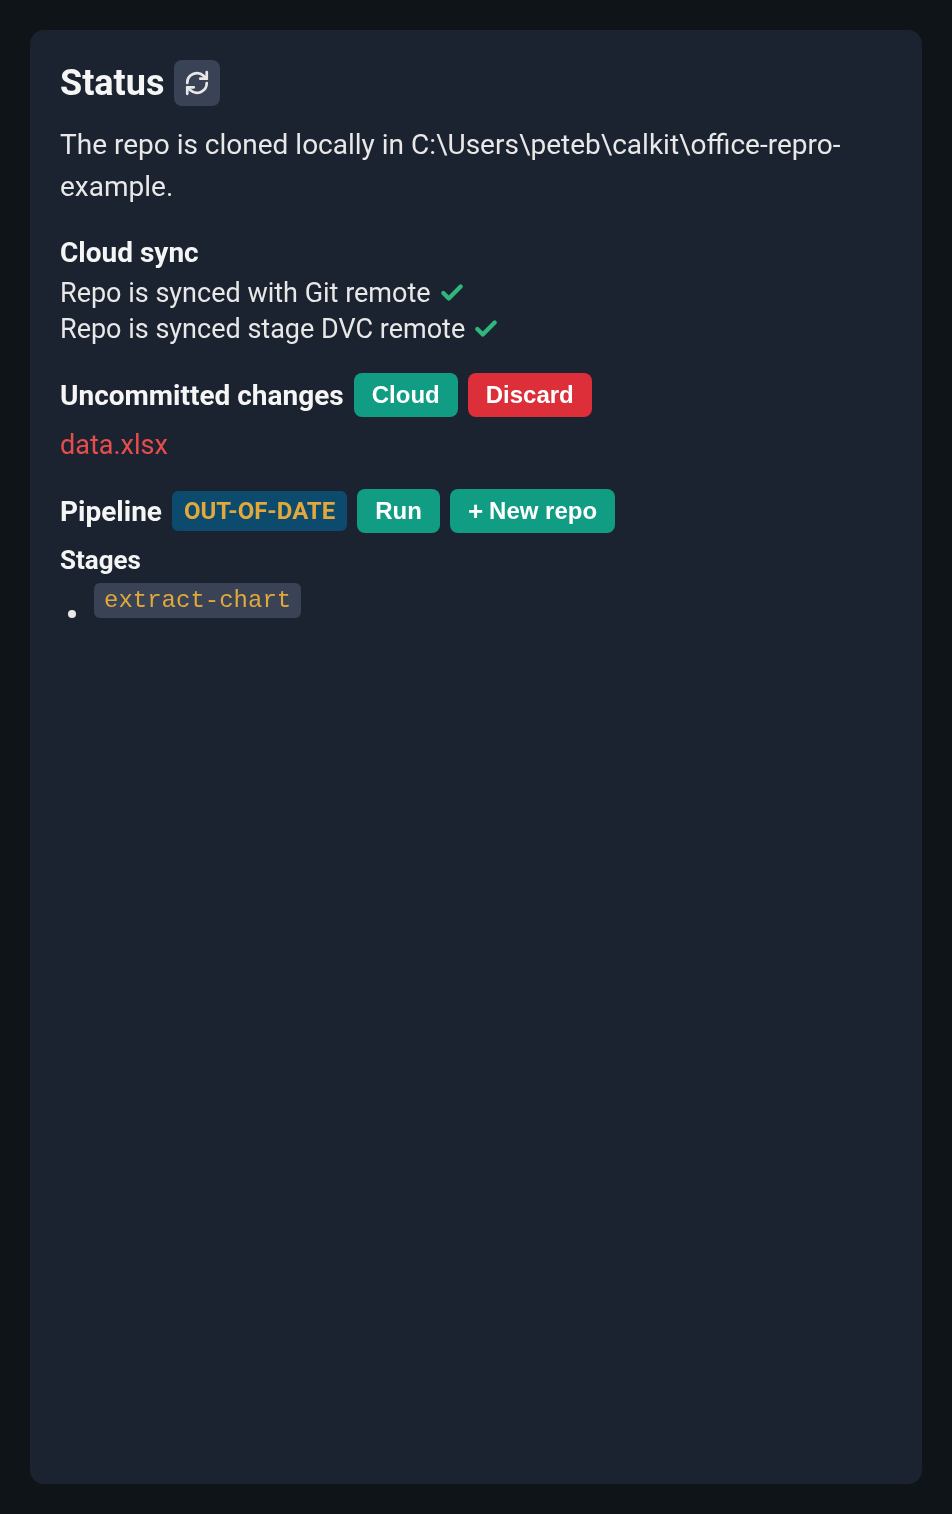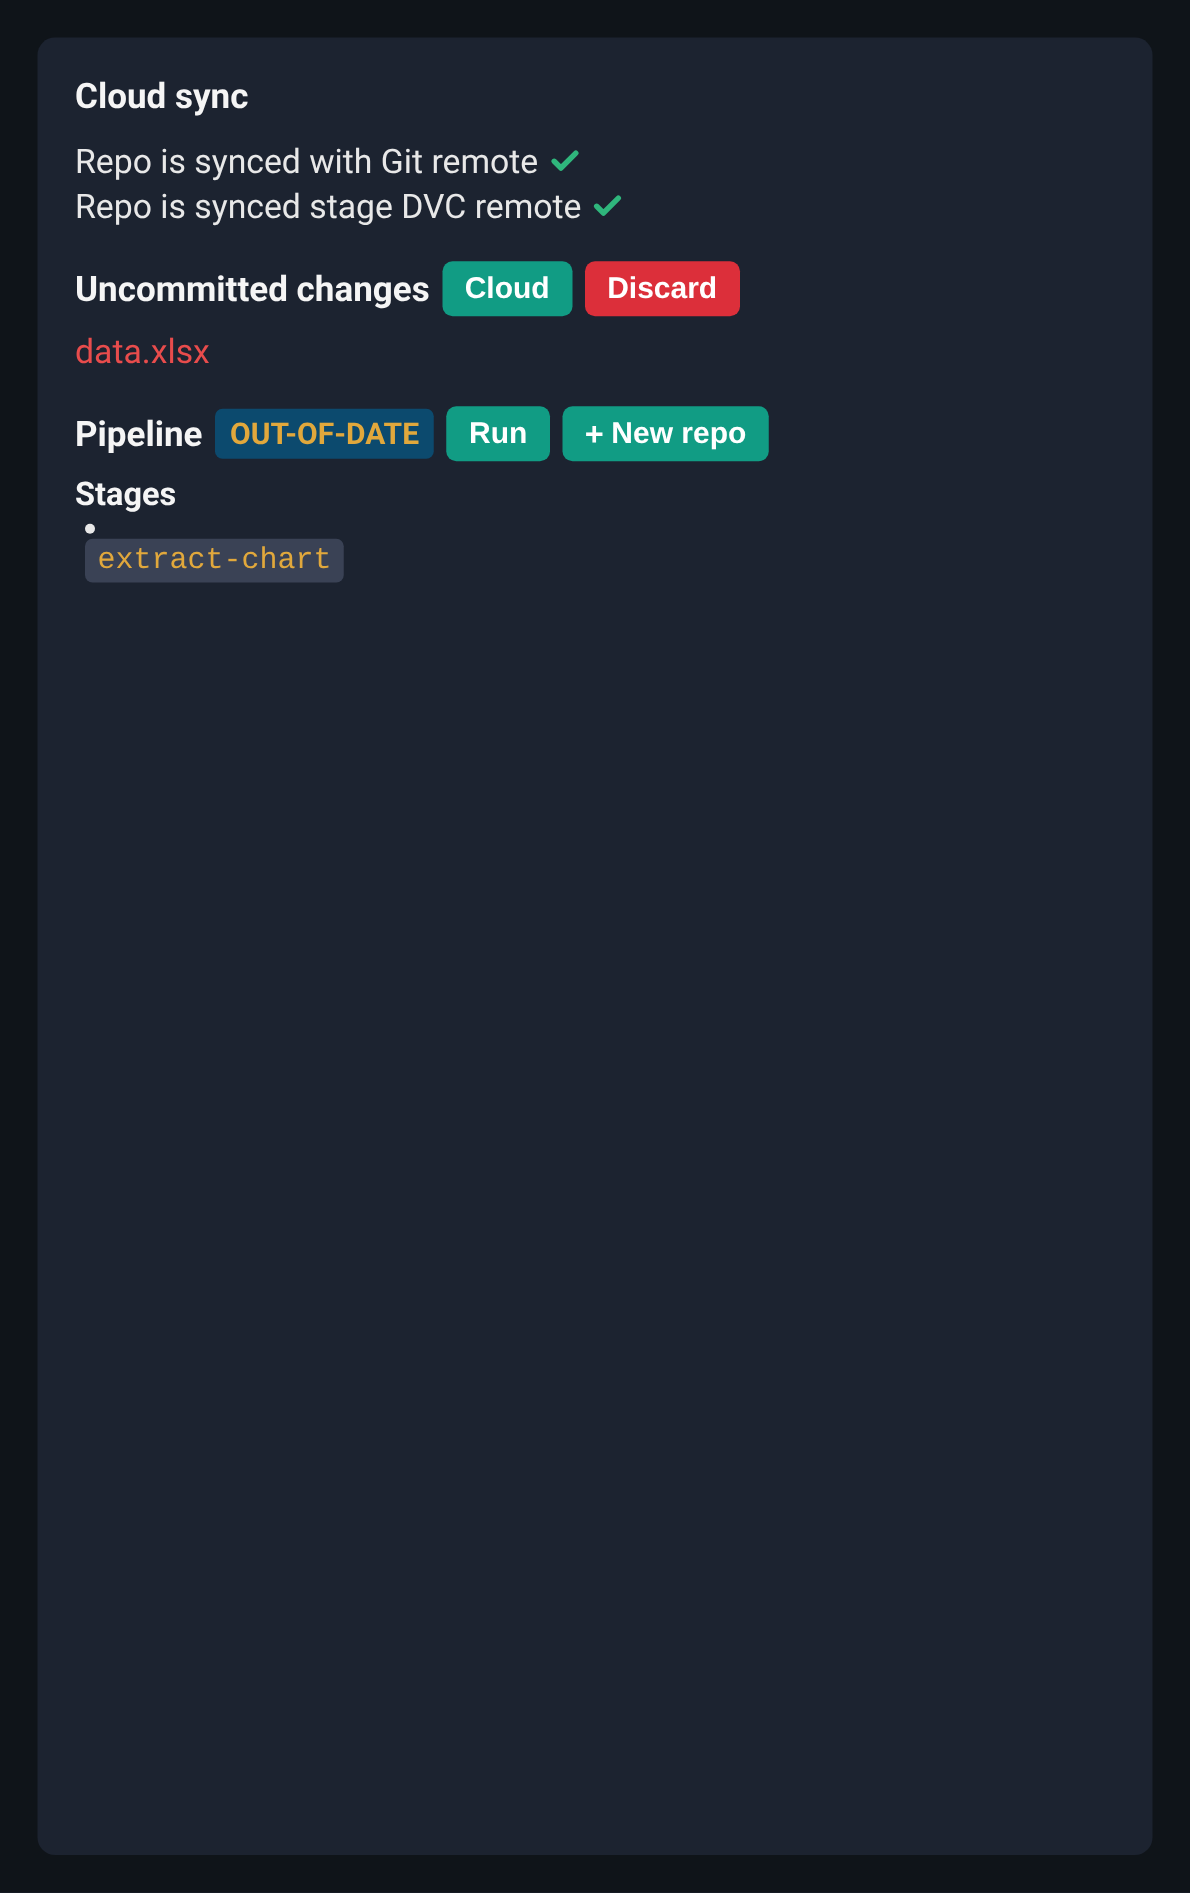--- a/index.html
+++ b/index.html
@@ -53,21 +53,21 @@
     .body-text {
       font-size: 28px;
       line-height: 1.5;
       color: #e8e8e8;
       font-weight: 400;
     }
     h2.section-title {
       font-size: 28px;
       font-weight: 700;
       color: #f5f5f5;
-      margin-bottom: 20px;
+      margin-bottom: 8px;
     }
     .sync-row {
       display: flex;
       align-items: center;
       gap: 8px;
       font-size: 27px;
       color: #e8e8e8;
       margin-bottom: 4px;
     }
     .check-icon {
@@ -127,24 +127,23 @@
       color: #f5f5f5;
       margin-top: 12px;
       margin-bottom: 8px;
     }
     ul.stage-list {
       list-style: none;
       padding-left: 8px;
     }
     ul.stage-list li {
       display: flex;
-      align-items: flex-start;
-      gap: 4px;
+      align-items: flex-end;
+      gap: 18px;
       margin-bottom: 8px;
-      flex-direction: column;
     }
     .bullet {
       width: 8px;
       height: 8px;
       background: #e8e8e8;
       border-radius: 50%;
       flex-shrink: 0;
     }
     .stage-chip {
       background: #3a4255;
@@ -158,20 +157,34 @@
     }
     .stage-chip.normal {
       color: #d0d0d0;
     }
   </style>
 </head>
 <body>
 
 <div class="panel">
 
+  <div class="section">
+    <div class="status-header">
+      <h1 class="title-large">Status</h1>
+      <button class="icon-btn">
+        <svg viewBox="0 0 24 24" fill="none" stroke="#e8e8e8" stroke-width="2.5" stroke-linecap="round" stroke-linejoin="round">
+          <path d="M21 2v6h-6"></path>
+          <path d="M3 12a9 9 0 0 1 15-6.7L21 8"></path>
+          <path d="M3 22v-6h6"></path>
+          <path d="M21 12a9 9 0 0 1-15 6.7L3 16"></path>
+        </svg>
+      </button>
+    </div>
+    <p class="body-text">The repo is cloned locally in C:\Users\peteb\calkit\office-repro-example.</p>
+  </div>
 
   <div class="section">
     <h2 class="section-title">Cloud sync</h2>
     <div class="sync-row">
       <span>Repo is synced with Git remote</span>
       <svg class="check-icon" viewBox="0 0 24 24" fill="none" stroke="currentColor" stroke-width="4" stroke-linecap="round" stroke-linejoin="round">
         <polyline points="20 6 9 17 4 12"></polyline>
       </svg>
     </div>
     <div class="sync-row">

